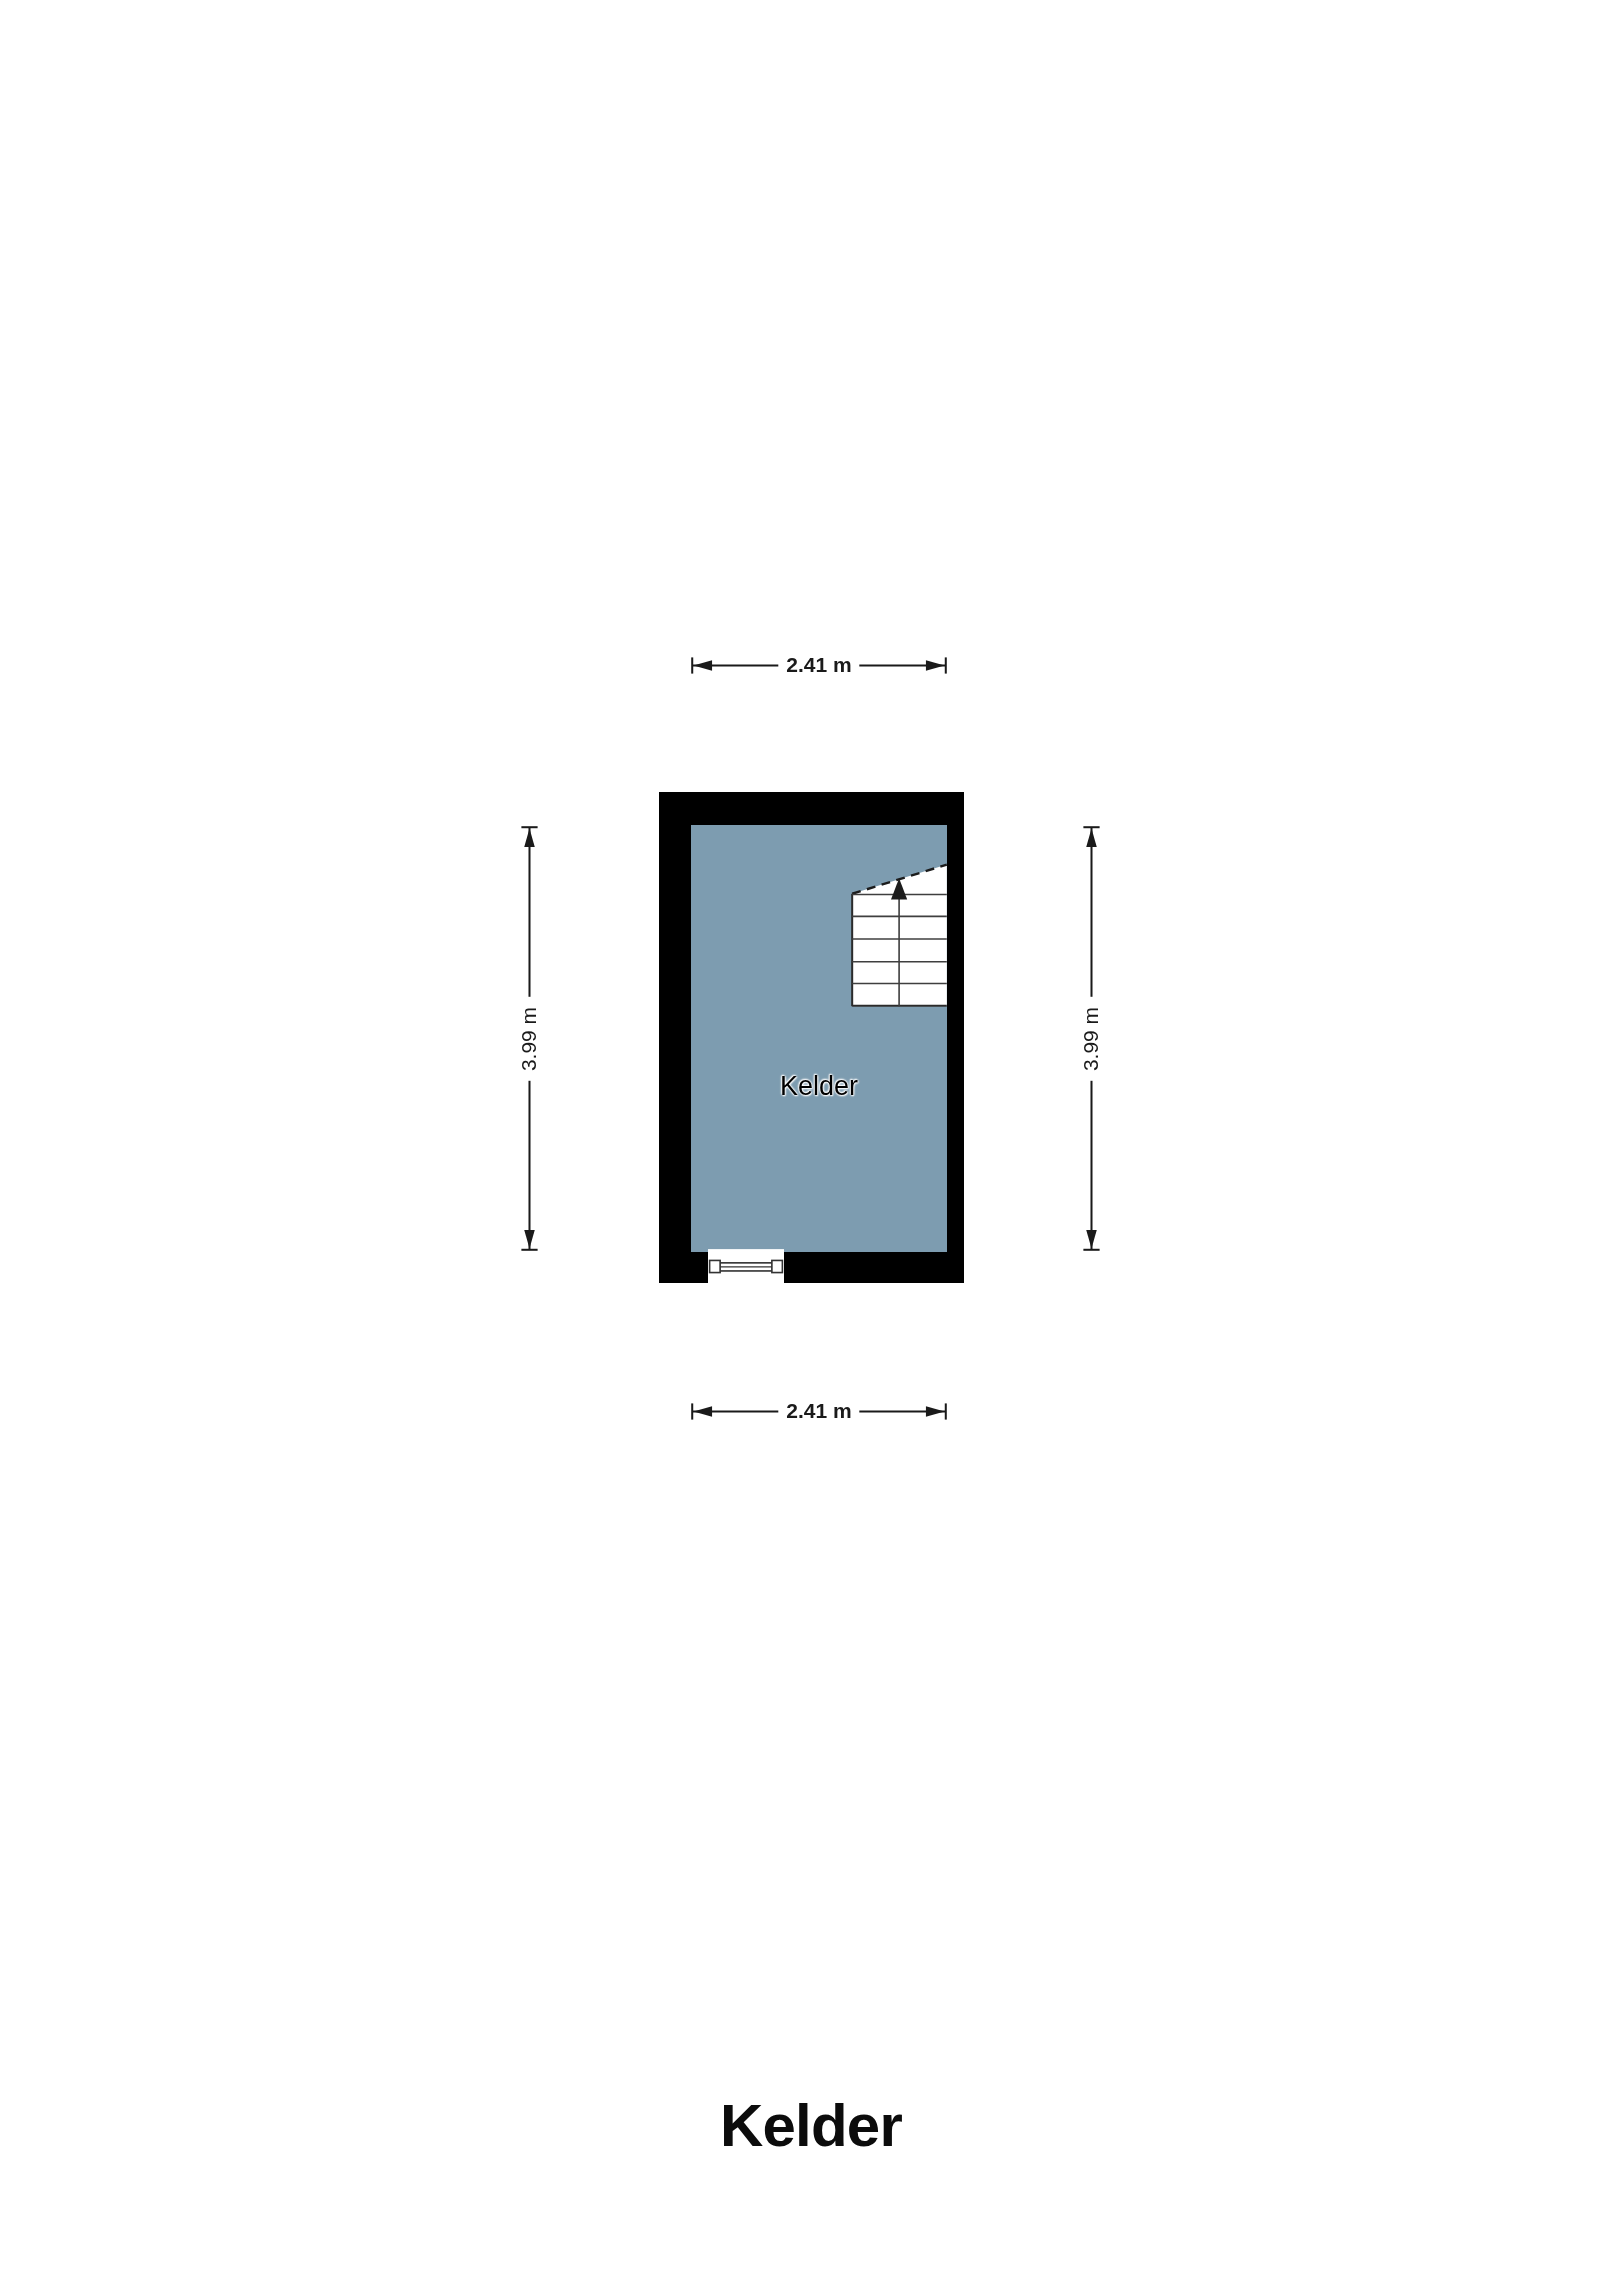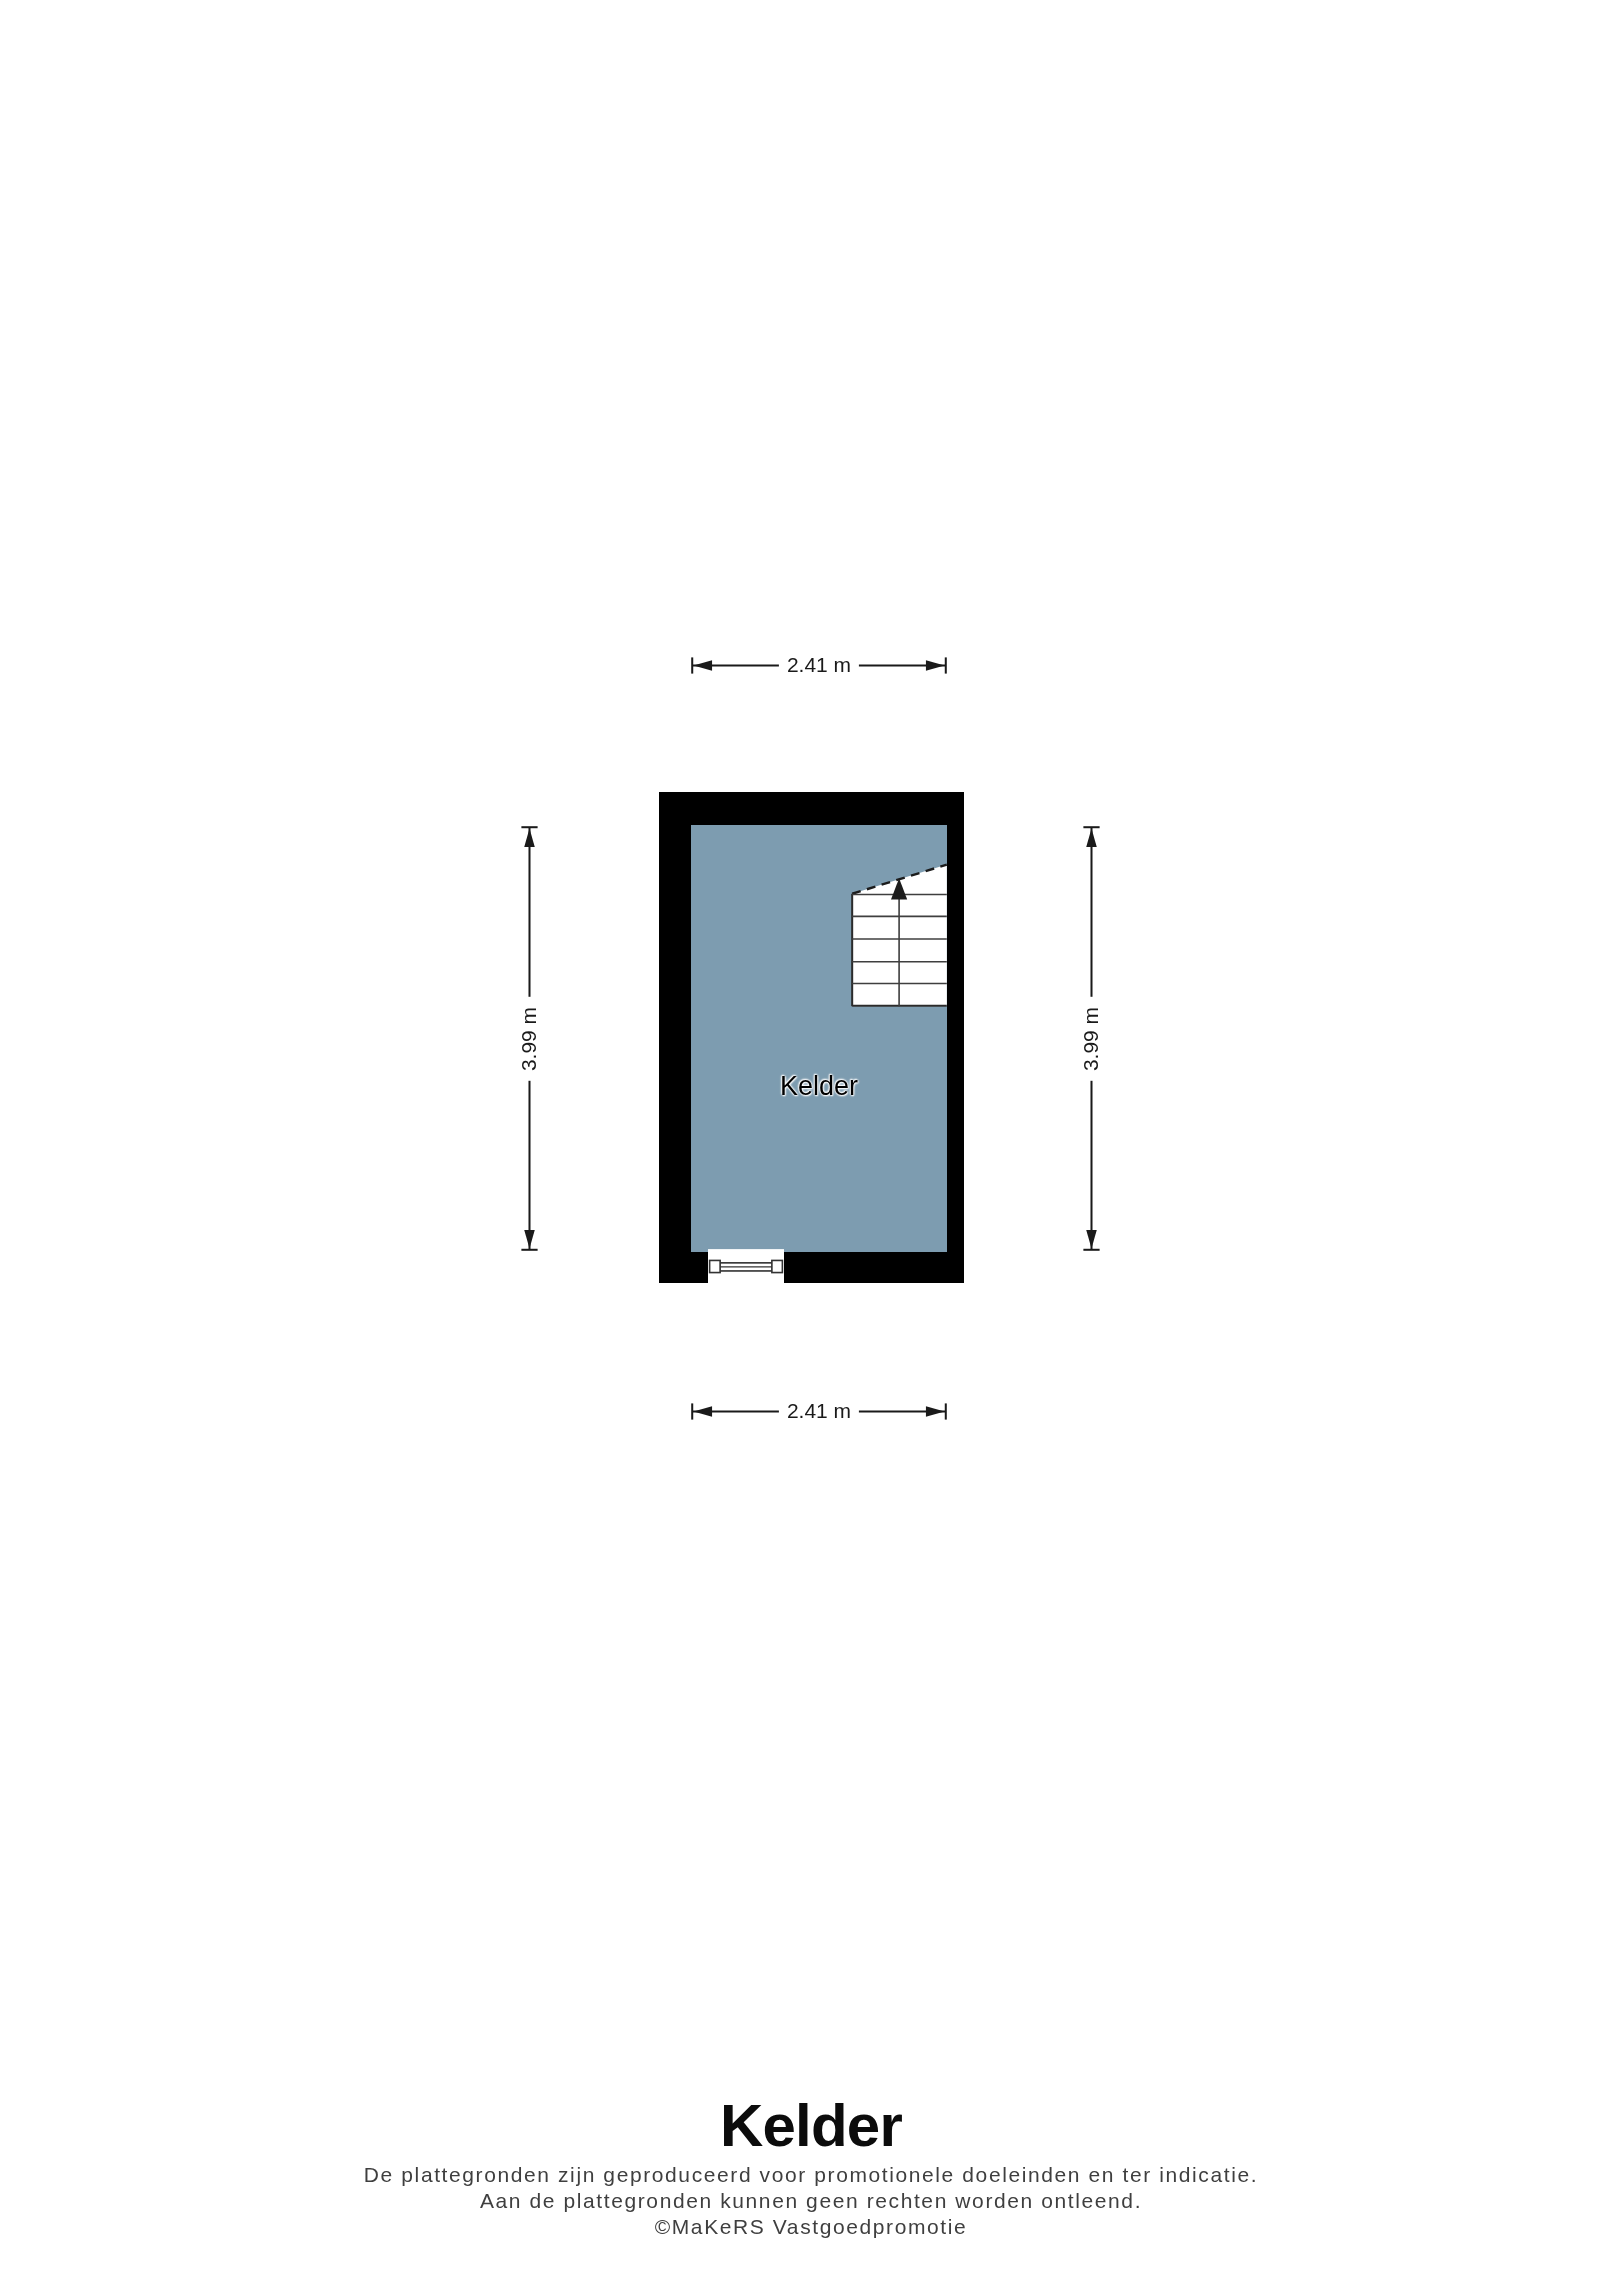--- a/index.html
+++ b/index.html
@@ -28,21 +28,21 @@
 
   .room-label {
     left: 691px; top: 1071px; width: 256px;
     text-align: center;
     font-size: 27px;
     color: #000;
     text-shadow: 0 0 2.4px #fff, 0 0 2.4px #fff, 0.8px 0.8px 1.6px #fff, -0.8px -0.8px 1.6px #fff;
   }
 
   
-  .dim-h { width: 256px; height: 23px; left: 691px; }
+  .dim-h { width: 256px; height: 23px; left: 691px; font-weight: bold; }
   .dim-h.top { top: 654px; }
   .dim-h.bottom { top: 1400px; }
   .dim-v { width: 23px; height: 425px; top: 826px; }
   .dim-v.left { left: 518px; }
   .dim-v.right { left: 1080px; }
   .dim-label {
     position: absolute;
     left: 50%; top: 11.4px;
     transform: translate(-50%, -50%);
     background: #fff;
@@ -148,20 +148,15 @@
       <line x1="4" y1="1.5" x2="24" y2="1.5" stroke="#1a1a1a" stroke-width="2.5"></line>
       <line x1="4" y1="522.5" x2="24" y2="522.5" stroke="#1a1a1a" stroke-width="2.5"></line>
       <line x1="14" y1="2" x2="14" y2="522" stroke="#1a1a1a" stroke-width="2.5"></line>
       <polygon points="14,3 7.5,26 20.5,26" fill="#1a1a1a"></polygon>
       <polygon points="14,521 7.5,498 20.5,498" fill="#1a1a1a"></polygon>
     </svg>
     <span class="dim-label">3.99 m</span>
   </div>
 
   <div class="abs page-title">Kelder</div>
-  <div class="abs disclaimer">
-    <div>De plattegronden zijn geproduceerd voor promotionele doeleinden en ter indicatie.</div>
-    <div>Aan de plattegronden kunnen geen rechten worden ontleend.</div>
-    <div>©MaKeRS Vastgoedpromotie</div>
-  </div>
 
 </div>
 
 
 </body></html>

